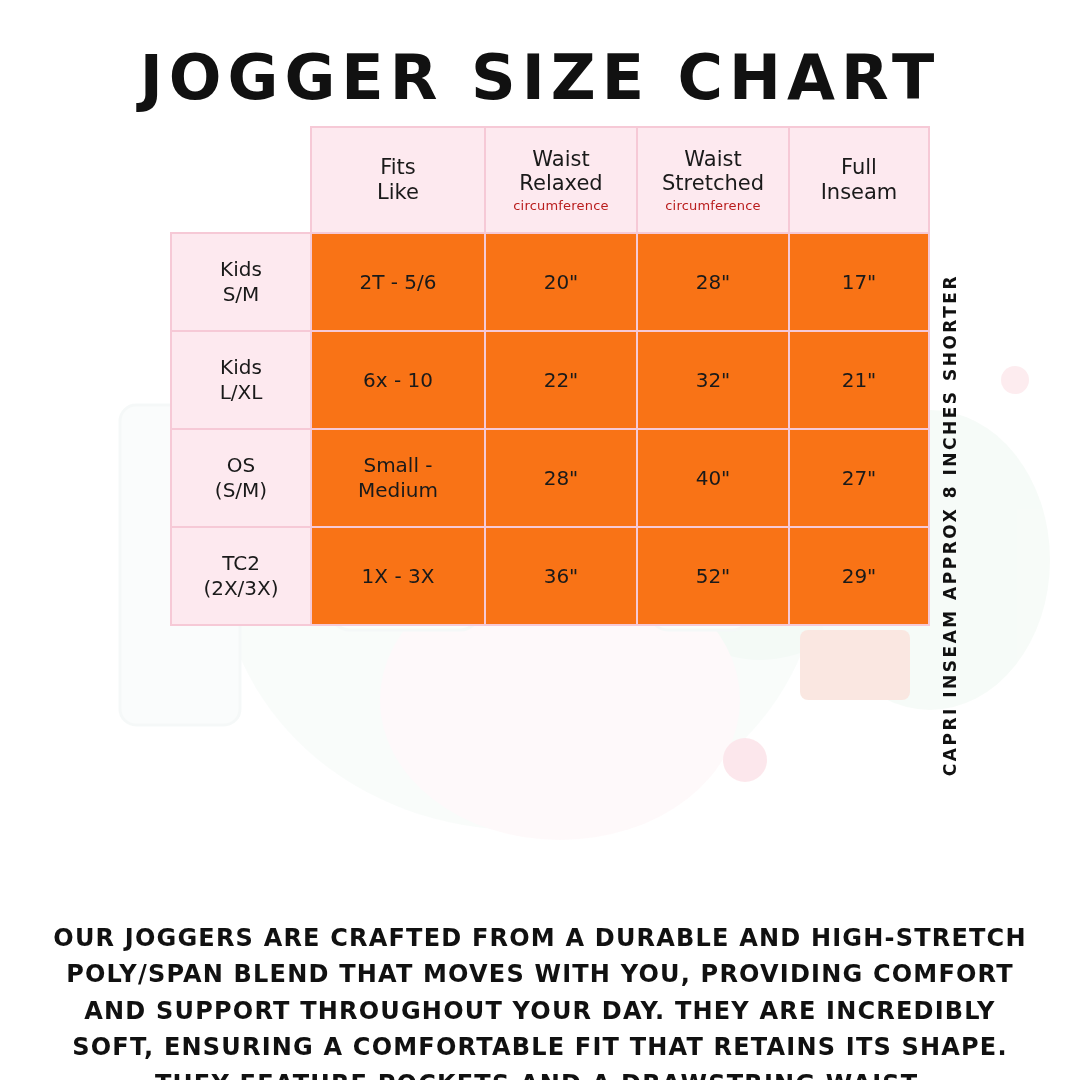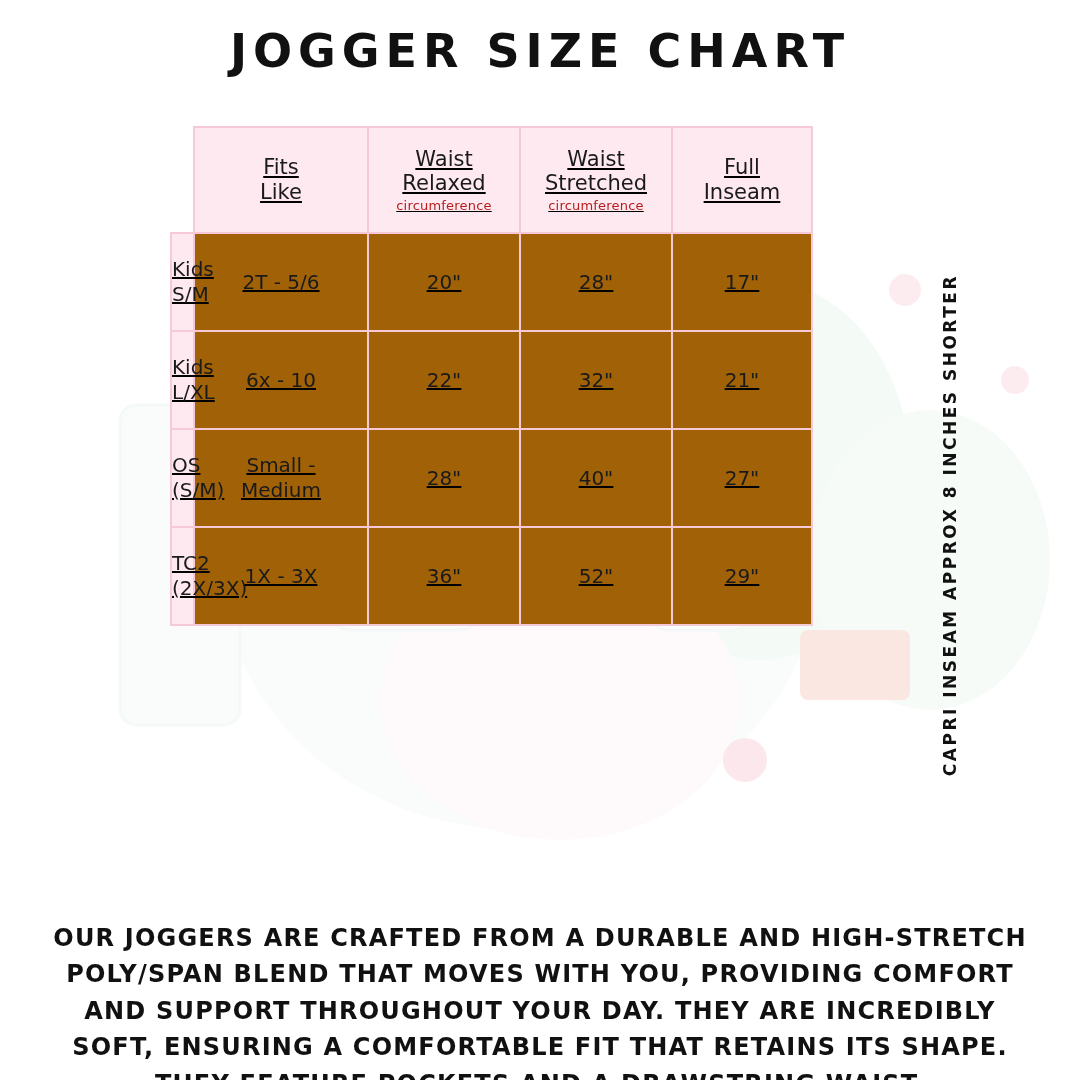--- a/index.html
+++ b/index.html
@@ -28,41 +28,40 @@
     position: relative;
     z-index: 2;
     width: 1080px;
     height: 1080px;
     box-sizing: border-box;
   }
 
   
   #title {
     position: absolute;
-    top: 24px;
+    top: 41px;
     left: 0;
     width: 1080px;
     text-align: center;
     font-family: "DejaVu Sans", sans-serif;
-    font-size: 46px;
+    font-size: 62px;
     font-weight: bold;
     letter-spacing: 6px;
     color: #111111;
     white-space: nowrap;
   }
 
   
   #size-table {
     position: absolute;
     top: 126px;
     left: 170px;
-    width: 643px;
+    width: 760px;
     border-collapse: collapse;
     table-layout: fixed;
-    text-decoration: underline;
   }
   #size-table td, #size-table th {
     border: 2px solid #f6c9d6;
     padding: 0;
     text-align: center;
     vertical-align: middle;
     color: #1a1a1a;
     font-weight: normal;
   }
   .corner-cell {
@@ -87,21 +86,21 @@
     width: 148px;
     height: 96px;
     font-size: 20px;
     line-height: 1.25;
     margin-top: 16px;
   }
   .data-cell {
     height: 96px;
     font-size: 20px;
     line-height: 1.25;
-    background: #a16207;
+    background: #f97316;
   }
   .cw-fits  { width: 172px; }
   .cw-wr    { width: 150px; }
   .cw-ws    { width: 150px; }
   .cw-fi    { width: 138px; }
 
   
   #side-note {
     position: absolute;
     top: 245px;

